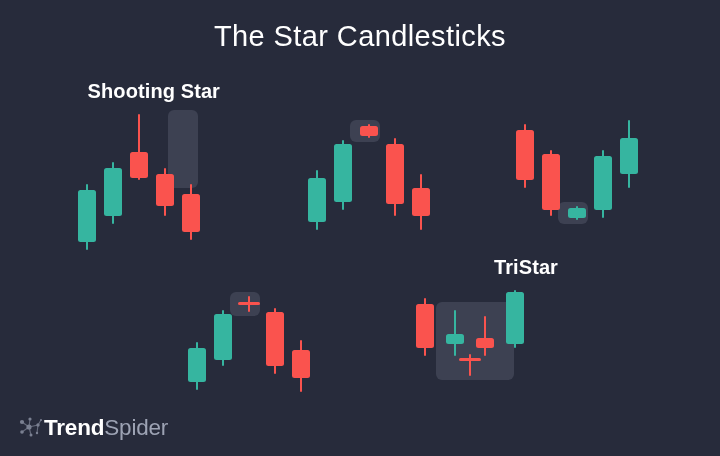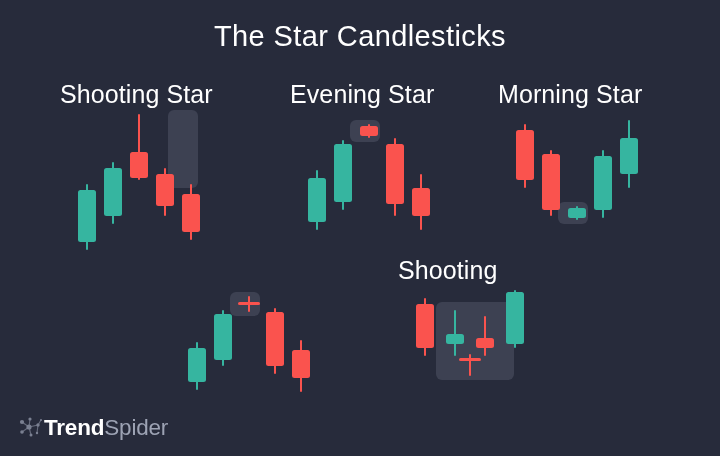--- a/index.html
+++ b/index.html
@@ -30,24 +30,24 @@
     font-size: 29px;
     font-weight: 400;
     letter-spacing: 0.4px;
   }
   .pattern {
     position: absolute;
   }
   .pattern-label {
     position: absolute;
     width: 100%;
-    text-align: left;
+    text-align: right;
     color: #ffffff;
-    font-size: 25px;
-    font-weight: normal;
+    font-size: 20px;
+    font-weight: bold;
     letter-spacing: 0.1px;
     top: 0;
     left: 0;
     white-space: nowrap;
   }
   .chart {
     position: absolute;
     left: 0;
     top: 26px;
     width: 100%;
@@ -127,21 +127,20 @@
             <div class="wick" style="left: 8px; top: 62px; height: 48px;"></div>
             <div class="body" style="left: 0px; width: 18px; top: 68px; height: 32px;"></div>
           </div>
           <div class="candle down" style="left: 122px; top: 0px; width: 18px; height: 160px;">
             <div class="wick" style="left: 8px; top: 78px; height: 56px;"></div>
             <div class="body" style="left: 0px; width: 18px; top: 88px; height: 38px;"></div>
           </div>
         </div>
       </div>
       <div class="pattern" style="left: 290px; top: 80px; width: 160px; height: 176px;">
-        <div class="pattern-label">Evening Star</div>
         <div class="chart">
           <div class="highlight" style="left: 60px; top: 14px; width: 30px; height: 22px;"></div>
           <div class="candle up" style="left: 18px; top: 0px; width: 18px; height: 160px;">
             <div class="wick" style="left: 8px; top: 64px; height: 60px;"></div>
             <div class="body" style="left: 0px; width: 18px; top: 72px; height: 44px;"></div>
           </div>
           <div class="candle up" style="left: 44px; top: 0px; width: 18px; height: 160px;">
             <div class="wick" style="left: 8px; top: 34px; height: 70px;"></div>
             <div class="body" style="left: 0px; width: 18px; top: 38px; height: 58px;"></div>
           </div>
@@ -153,21 +152,20 @@
             <div class="wick" style="left: 8px; top: 32px; height: 78px;"></div>
             <div class="body" style="left: 0px; width: 18px; top: 38px; height: 60px;"></div>
           </div>
           <div class="candle down" style="left: 122px; top: 0px; width: 18px; height: 160px;">
             <div class="wick" style="left: 8px; top: 68px; height: 56px;"></div>
             <div class="body" style="left: 0px; width: 18px; top: 82px; height: 28px;"></div>
           </div>
         </div>
       </div>
       <div class="pattern" style="left: 498px; top: 80px; width: 160px; height: 176px;">
-        <div class="pattern-label">Morning Star</div>
         <div class="chart">
           <div class="highlight" style="left: 60px; top: 96px; width: 30px; height: 22px;"></div>
           <div class="candle down" style="left: 18px; top: 0px; width: 18px; height: 160px;">
             <div class="wick" style="left: 8px; top: 18px; height: 64px;"></div>
             <div class="body" style="left: 0px; width: 18px; top: 24px; height: 50px;"></div>
           </div>
           <div class="candle down" style="left: 44px; top: 0px; width: 18px; height: 160px;">
             <div class="wick" style="left: 8px; top: 44px; height: 66px;"></div>
             <div class="body" style="left: 0px; width: 18px; top: 48px; height: 56px;"></div>
           </div>
@@ -204,21 +202,21 @@
             <div class="wick" style="left: 8px; top: 26px; height: 66px;"></div>
             <div class="body" style="left: 0px; width: 18px; top: 30px; height: 54px;"></div>
           </div>
           <div class="candle down" style="left: 122px; top: 0px; width: 18px; height: 160px;">
             <div class="wick" style="left: 8px; top: 58px; height: 52px;"></div>
             <div class="body" style="left: 0px; width: 18px; top: 68px; height: 28px;"></div>
           </div>
         </div>
       </div>
       <div class="pattern" style="left: 398px; top: 256px; width: 160px; height: 176px;">
-        <div class="pattern-label">Shooting</div>
+        <div class="pattern-label">TriStar</div>
         <div class="chart">
           <div class="highlight" style="left: 38px; top: 20px; width: 78px; height: 78px;"></div>
           <div class="candle down" style="left: 18px; top: 0px; width: 18px; height: 160px;">
             <div class="wick" style="left: 8px; top: 16px; height: 58px;"></div>
             <div class="body" style="left: 0px; width: 18px; top: 22px; height: 44px;"></div>
           </div>
           <div class="candle up" style="left: 48px; top: 0px; width: 18px; height: 160px;">
             <div class="wick" style="left: 8px; top: 28px; height: 46px;"></div>
             <div class="body" style="left: 0px; width: 18px; top: 52px; height: 10px;"></div>
           </div>

